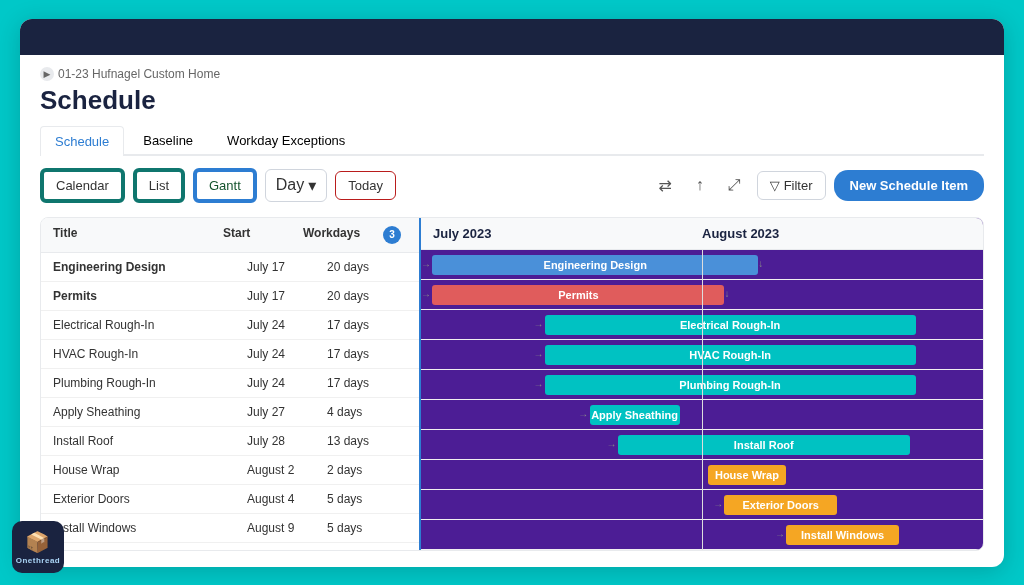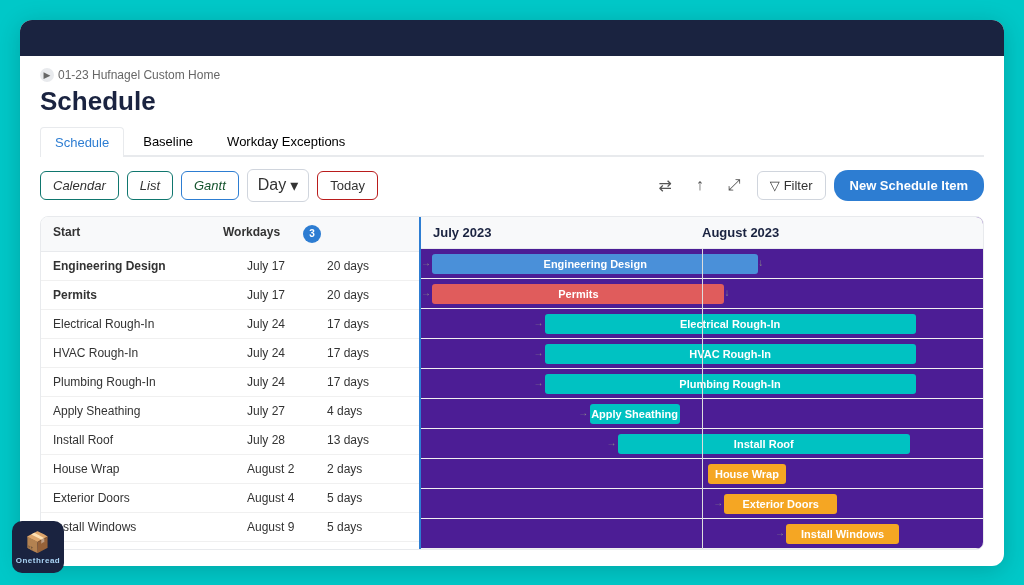--- a/index.html
+++ b/index.html
@@ -79,26 +79,25 @@
     }
     .toolbar {
       display: flex;
       align-items: center;
       gap: 8px;
       margin-bottom: 14px;
     }
     .view-btn {
       padding: 6px 12px;
       font-size: 13px;
-      border: 1px solid #0f766e;
+      border: 4px solid #0f766e;
       border-radius: 6px;
       background: #fff;
       cursor: pointer;
       color: #333;
-      font-style: italic;
     }
     .view-btn.active {
       background: #fff;
       border-color: #2d7dd2;
       color: #14532d;
     }
     .day-select {
       padding: 6px 10px;
       font-size: 16px;
       border: 1px solid #d0d5dd;
@@ -273,20 +272,21 @@
         <span>▽</span>
         <span>Filter</span>
       </button>
       <button class="new-schedule-btn">New Schedule Item</button>
     </div>
 
     <div class="gantt-area">
 
       <div class="table-section">
         <div class="table-header">
+          <span>Title</span>
           <span>Start</span>
           <span>Workdays</span>
           <span class="col-badge">3</span>
         </div>
         <div>
 
         <div class="table-row">
       <span style="font-weight:600">Engineering Design</span>
       <span>July 17</span>
       <span>20 days</span>

